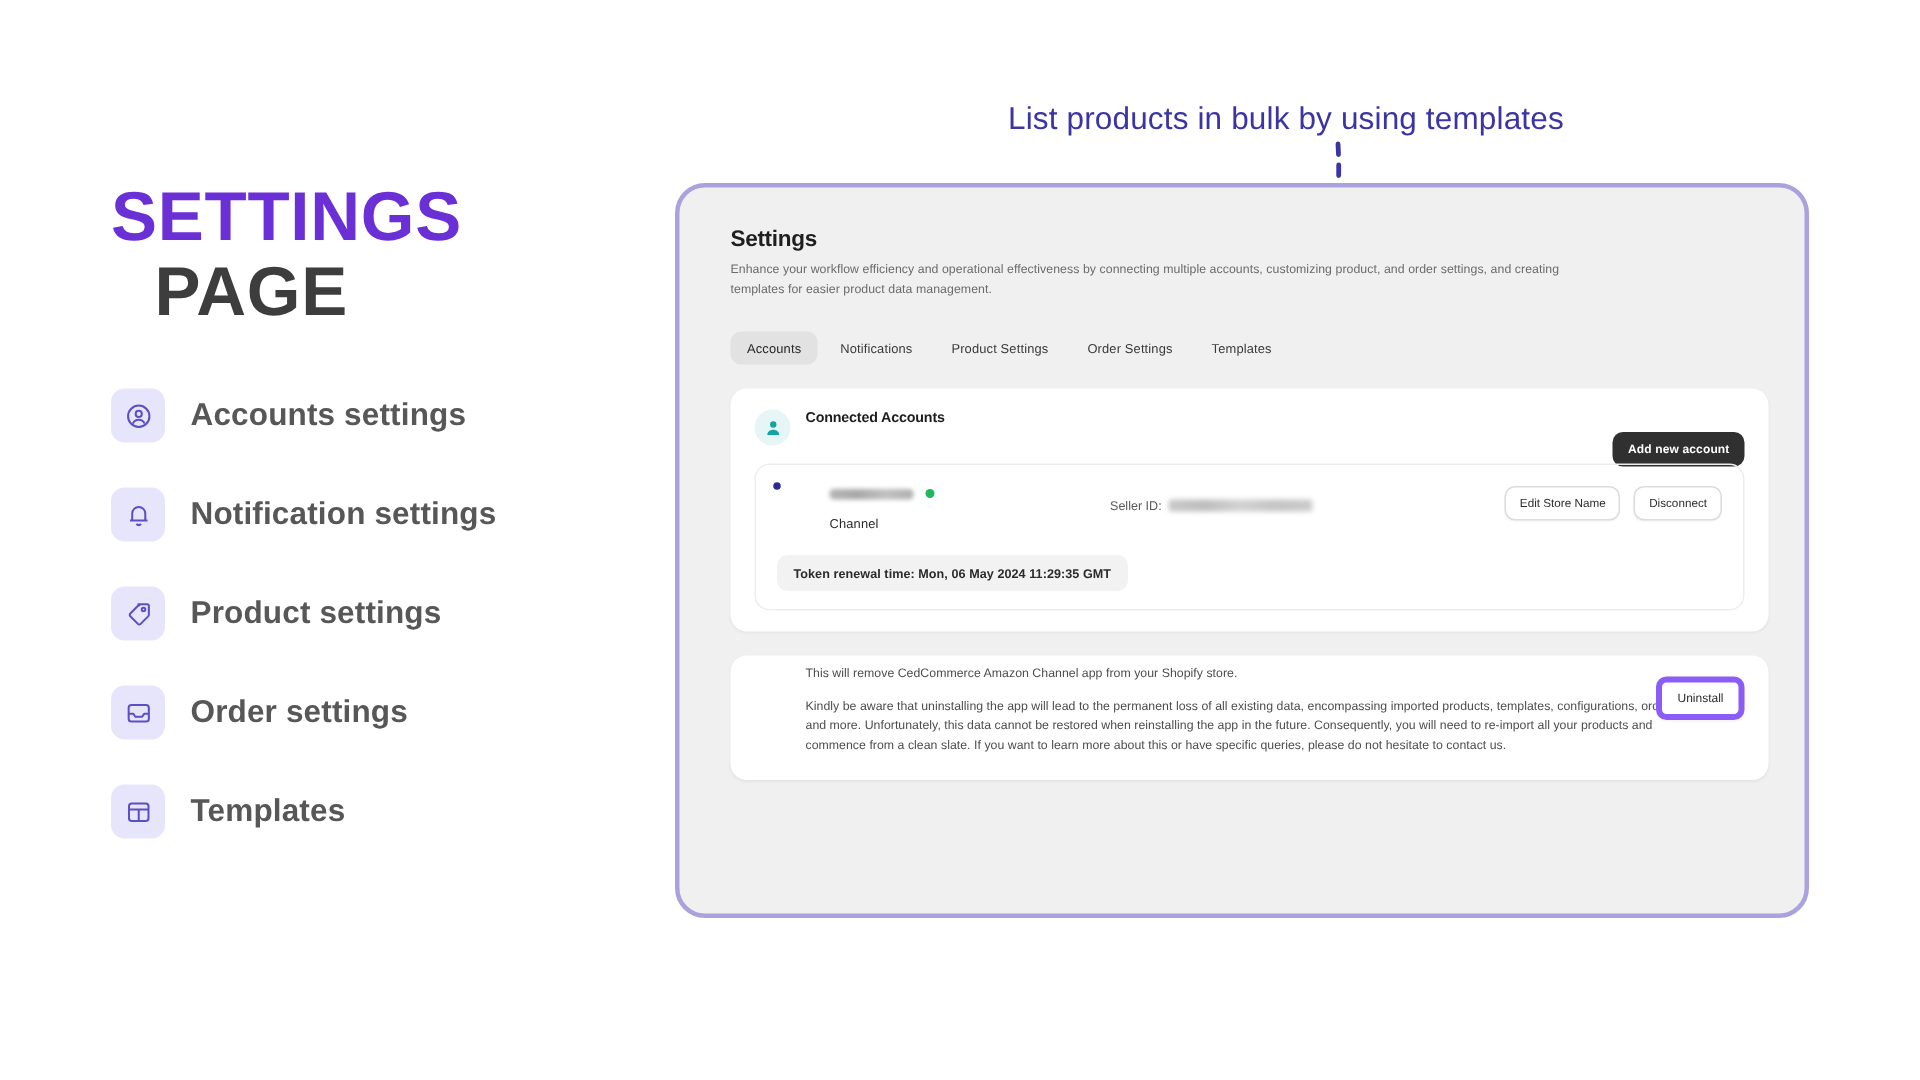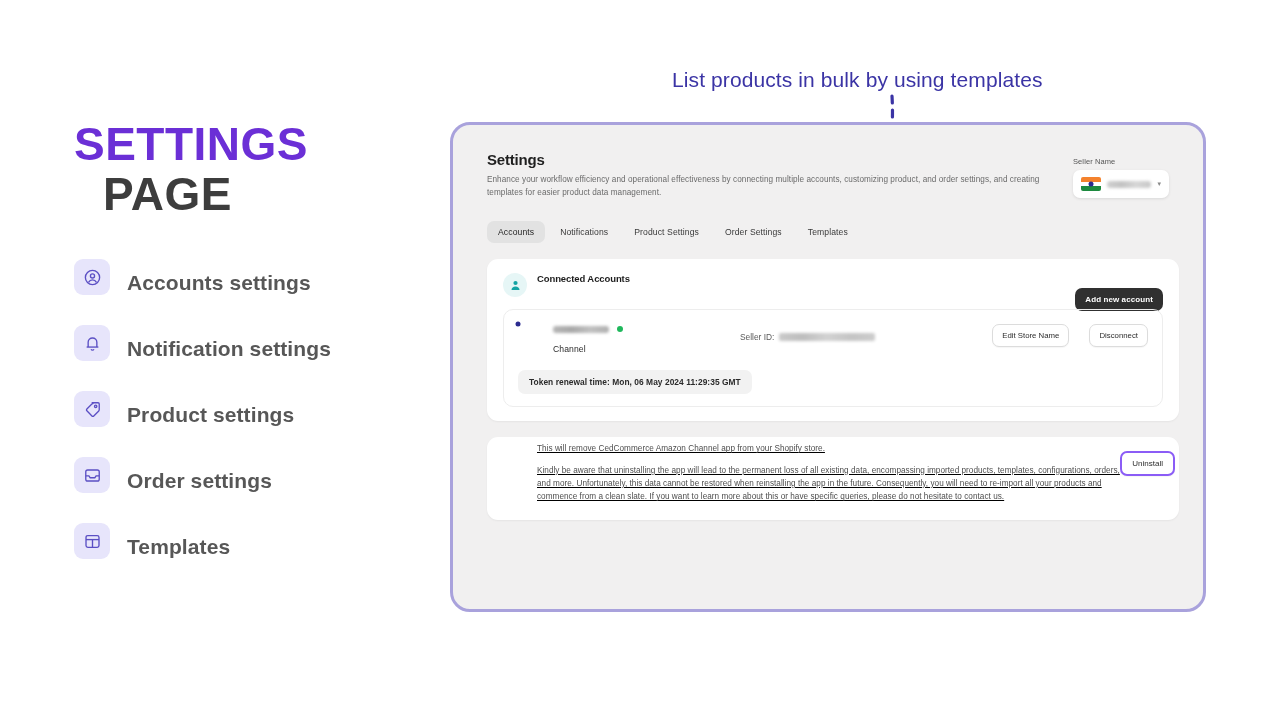--- a/index.html
+++ b/index.html
@@ -16,21 +16,21 @@
   .title-line1 {
     font-size: 46px; font-weight: 700; letter-spacing: 0.5px;
     color: #6b2fd6; line-height: 1.05; font-family: "Liberation Sans", sans-serif;
   }
   .title-line2 {
     font-size: 46px; font-weight: 700; letter-spacing: 0.5px;
     color: #3d3d3d; line-height: 1.15; margin-left: 29px;
   }
   .feature-list { margin-top: 38px; }
   .feature-item {
-    display: flex; align-items: flex-end; gap: 17px; height: 36px; margin-bottom: 30px;
+    display: flex; align-items: center; gap: 17px; height: 36px; margin-bottom: 30px;
   }
   .feat-icon {
     width: 36px; height: 36px; border-radius: 9px; background: #e7e5fb;
     display: flex; align-items: center; justify-content: center; flex: 0 0 36px;
   }
   .feat-icon svg { display: block; }
   .feat-label {
     font-size: 21px; font-weight: 700; color: #575757; letter-spacing: 0.1px;
     white-space: nowrap;
   }
@@ -122,43 +122,43 @@
   .country { font-size: 8.6px; color: #2b2b2b; margin-top: 9px; letter-spacing: 0.1px; }
   .amazon-id {
     position: absolute; left: 236px; top: 22px; font-size: 8.4px; color: #5a5a5a;
     display: flex; align-items: center; gap: 5px;
   }
   .blur-id {
     width: 96px; height: 8px; border-radius: 2px;
     background: linear-gradient(90deg,#c9c9c9,#bdbdbd,#d2d2d2,#c4c4c4,#cccccc);
     filter: blur(1.7px);
   }
-  .acct-btns { position: absolute; right: 14px; top: 14px; display: flex; gap: 20px; padding-left: 32px; }
+  .acct-btns { position: absolute; right: 14px; top: 14px; display: flex; gap: 9px; padding-left: 32px; }
   .ghost-btn {
     font-size: 7.8px; color: #2d2d2d; background: #fff; border: 1px solid #dcdcdc;
     border-radius: 7px; padding: 6px 9px; white-space: nowrap;
     box-shadow: 0 1px 1px rgba(0,0,0,.04);
   }
   .token-chip {
     margin-top: 16px; display: inline-block; background: #f2f2f2; border-radius: 7px;
     padding: 7px 11px; font-size: 8.4px; font-weight: 700; color: #2b2b2b;
     letter-spacing: 0.05px;
   }
 
   .uninstall-panel { margin-top: 16px; padding: 14px 16px 16px 16px; }
   .uninstall-head { display: flex; align-items: flex-start; gap: 10px; }
-  .uninstall-body { padding-left: 34px; margin-top: -17px; text-decoration: underline; }
+  .uninstall-body { padding-left: 34px; margin-top: -17px; }
   .uninstall-title { font-size: 9.2px; font-weight: 700; color: #1c1c1c; }
   .uninstall-p {
     font-size: 8.2px; color: #4d4d4d; line-height: 1.62; max-width: 590px;
     margin-top: 8px; letter-spacing: 0.03px;
   }
   .uninstall-btn {
-    position: absolute; right: 4px; top: 14px; font-size: 8px; color: #2d2d2d;
-    background: #fff; border: 2px solid #8b5cf6; border-radius: 7px; padding: 6px 10px;
+    position: absolute; right: 16px; top: 14px; font-size: 8px; color: #2d2d2d;
+    background: #fff; border: 4px solid #8b5cf6; border-radius: 7px; padding: 6px 10px;
     box-shadow: 0 1px 1px rgba(0,0,0,.04);
   }
 </style>
 </head>
 <body>
 
 <div class="stage">
 
   <div class="left-panel">
     <div class="title-line1">SETTINGS</div>
@@ -229,33 +229,20 @@
   </svg>
 
   <div class="shot">
     <div class="shot-inner">
 
       <div>
         <div class="app-title">Settings</div>
         <div class="app-sub">Enhance your workflow efficiency and operational effectiveness by connecting multiple accounts, customizing product, and order settings, and creating templates for easier product data management.</div>
       </div>
 
-      <div class="seller-box">
-        <div class="seller-label">Seller Name</div>
-        <div class="seller-pill">
-          <span class="flag">
-            <span class="s1"></span>
-              <span class="s2"></span>
-              <span class="s3"></span>
-              <span class="chakra"></span>
-          </span>
-          <span class="blur-name"></span>
-          <span class="caret">▾</span>
-        </div>
-      </div>
 
       <div class="tabs">
         <div class="tab active">Accounts</div>
         <div class="tab">Notifications</div>
         <div class="tab">Product Settings</div>
         <div class="tab">Order Settings</div>
         <div class="tab">Templates</div>
       </div>
 
       <div class="panel">

